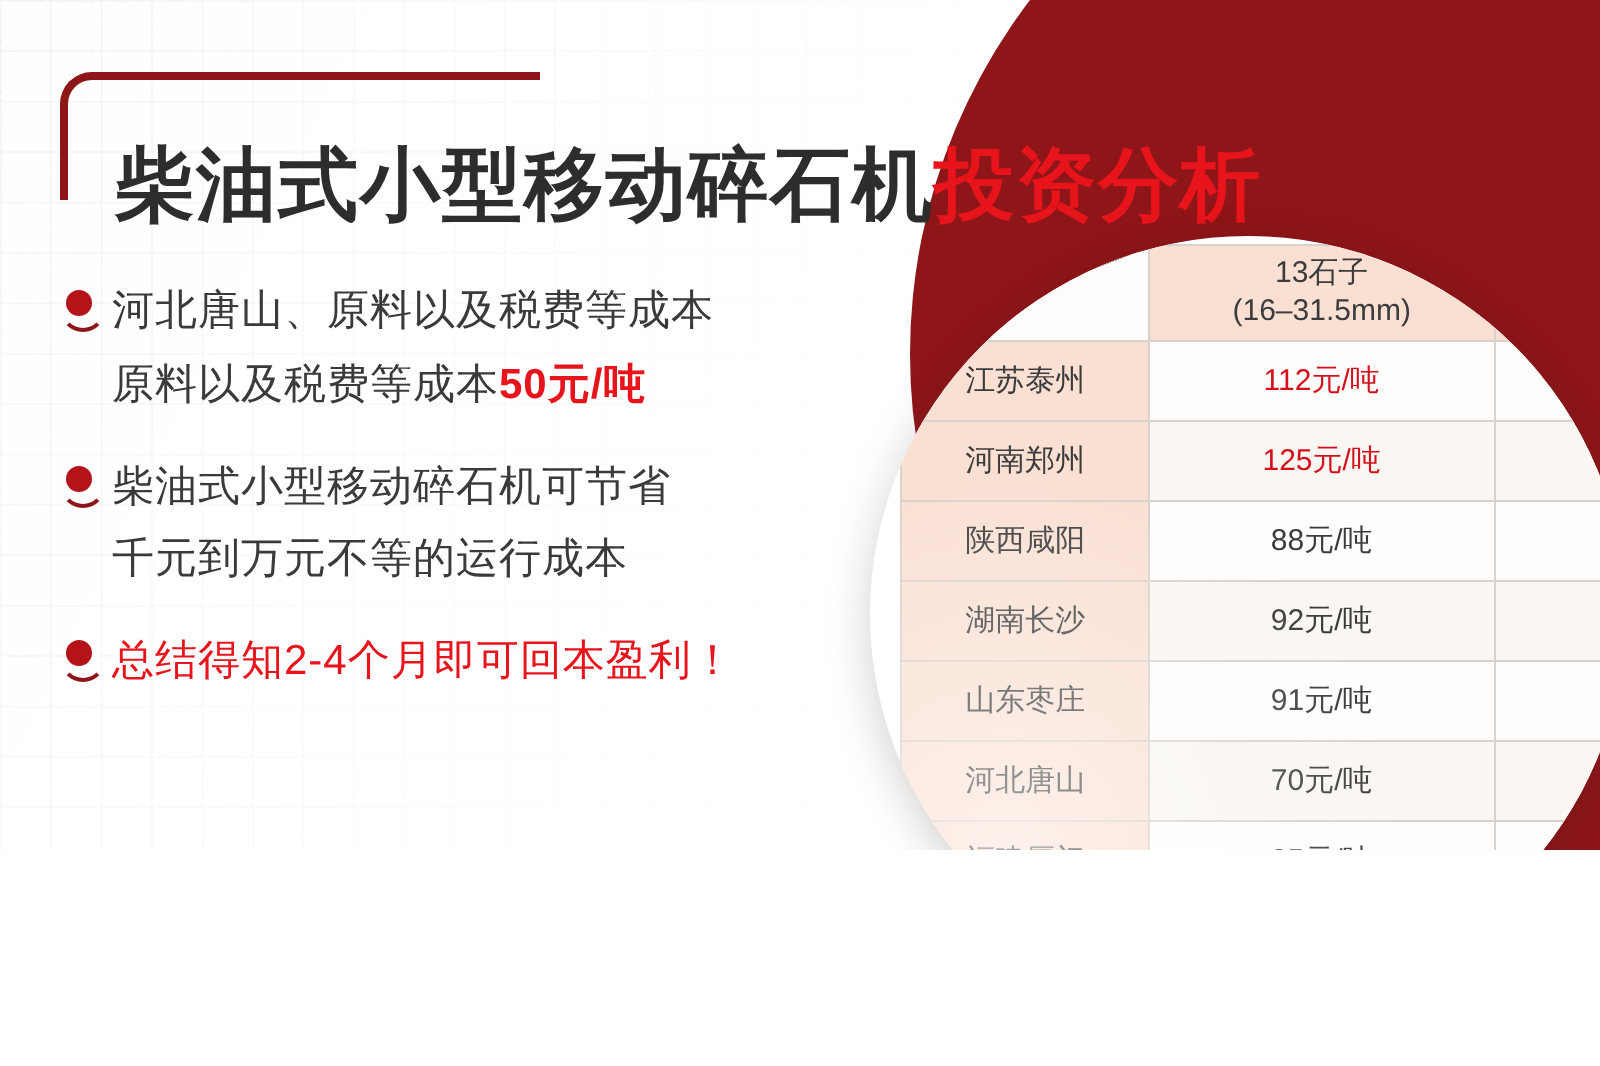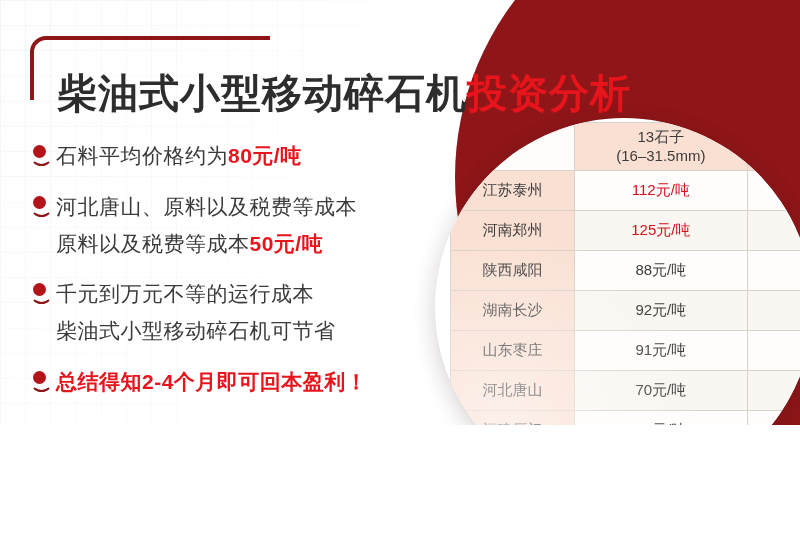--- a/index.html
+++ b/index.html
@@ -75,21 +75,21 @@
   .bullet-mark .arc{
     position:absolute;left:0px;top:9px;width:19px;height:12px;
     border:2px solid #8e1518;border-top-color:transparent;
     border-left-color:transparent;border-right-color:transparent;
     border-radius:0 0 14px 14px;
   }
   .bullet-text{
     font-size:21px;color:#3a3a3a;line-height:1.75;white-space:nowrap;letter-spacing:.5px;
   }
   .bullet-text .hl{color:#e8141c;font-weight:bold;}
-  .bullet-text.all-red{color:#e8141c;font-weight:bold;}
+  .bullet-text.all-red{color:#e8141c;font-weight:normal;}
 
   
   .circle-card{
     position:absolute;left:435px;top:118px;width:378px;height:378px;
     background:#ffffff;border-radius:50%;
     box-shadow:0 6px 22px rgba(60,30,30,.22);
     overflow:hidden;
   }
   .circle-inner{position:absolute;inset:0;border-radius:50%;overflow:hidden;}
 
@@ -148,41 +148,32 @@
     <span>柴油式小型移动碎石机</span><span class="accent">投资分析</span>
   </h1>
 
   <div class="bullets" id="bullet-list">
       <div class="bullet-row">
         <div class="bullet-mark">
           <span class="dot"></span>
           <span class="arc"></span>
         </div>
         <div>
-          <div class="bullet-text"><span>石料平均价格约为</span><span class="hl">80元/吨</span></div>
+          <div class="bullet-text"><span>河北唐山、原料以及税费等成本</span></div>
+          <div class="bullet-text"><span>原料以及税费等成本</span><span class="hl">50元/吨</span></div>
         </div>
       </div>
       <div class="bullet-row">
         <div class="bullet-mark">
           <span class="dot"></span>
           <span class="arc"></span>
         </div>
         <div>
-          <div class="bullet-text"><span>河北唐山、原料以及税费等成本</span></div>
-          <div class="bullet-text"><span>原料以及税费等成本</span><span class="hl">50元/吨</span></div>
-        </div>
-      </div>
-      <div class="bullet-row">
-        <div class="bullet-mark">
-          <span class="dot"></span>
-          <span class="arc"></span>
-        </div>
-        <div>
+          <div class="bullet-text"><span>柴油式小型移动碎石机可节省</span></div>
           <div class="bullet-text"><span>千元到万元不等的运行成本</span></div>
-          <div class="bullet-text"><span>柴油式小型移动碎石机可节省</span></div>
         </div>
       </div>
       <div class="bullet-row">
         <div class="bullet-mark">
           <span class="dot"></span>
           <span class="arc"></span>
         </div>
         <div>
           <div class="bullet-text all-red"><span>总结得知2-4个月即可回本盈利！</span></div>
         </div>

